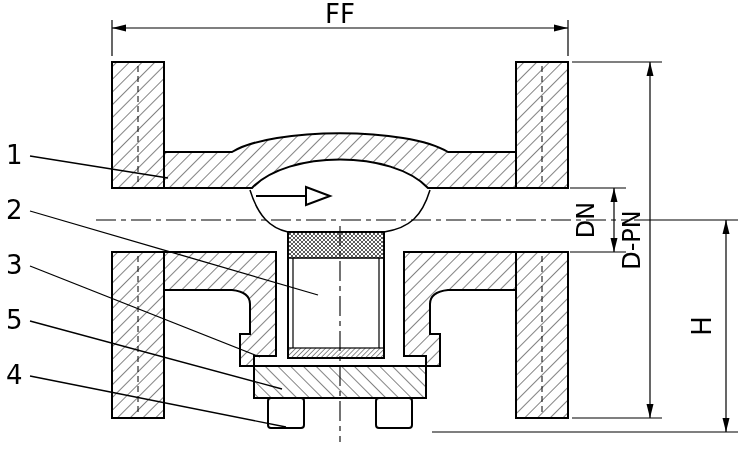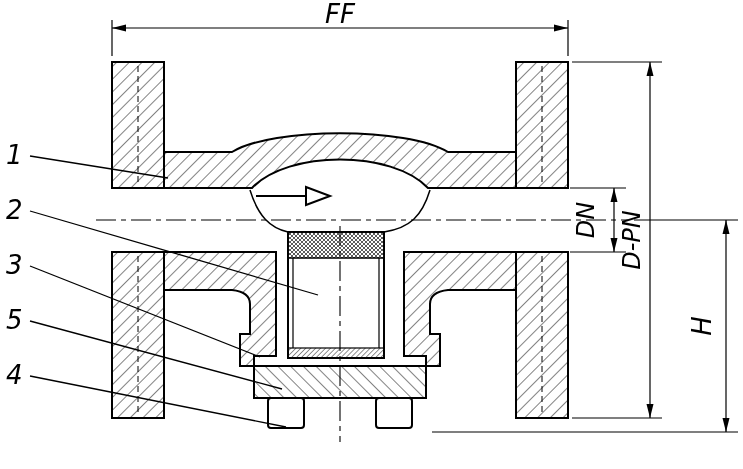--- a/index.html
+++ b/index.html
@@ -6,21 +6,20 @@
     margin: 0;
     padding: 0;
     background: #ffffff;
   }
   .stage {
     position: relative;
     width: 743px;
     height: 469px;
     background: #0369a1;
     overflow: hidden;
-    font-style: italic;
   }
   svg { display: block; }
   .lbl {
     font-family: "DejaVu Sans", "Liberation Sans", sans-serif;
     fill: #000;
   }
   .dim-lbl  { font-size: 26px; }
   .dim-lbl-sm { font-size: 24px; }
   .part-lbl { font-size: 26px; }
 </style>

